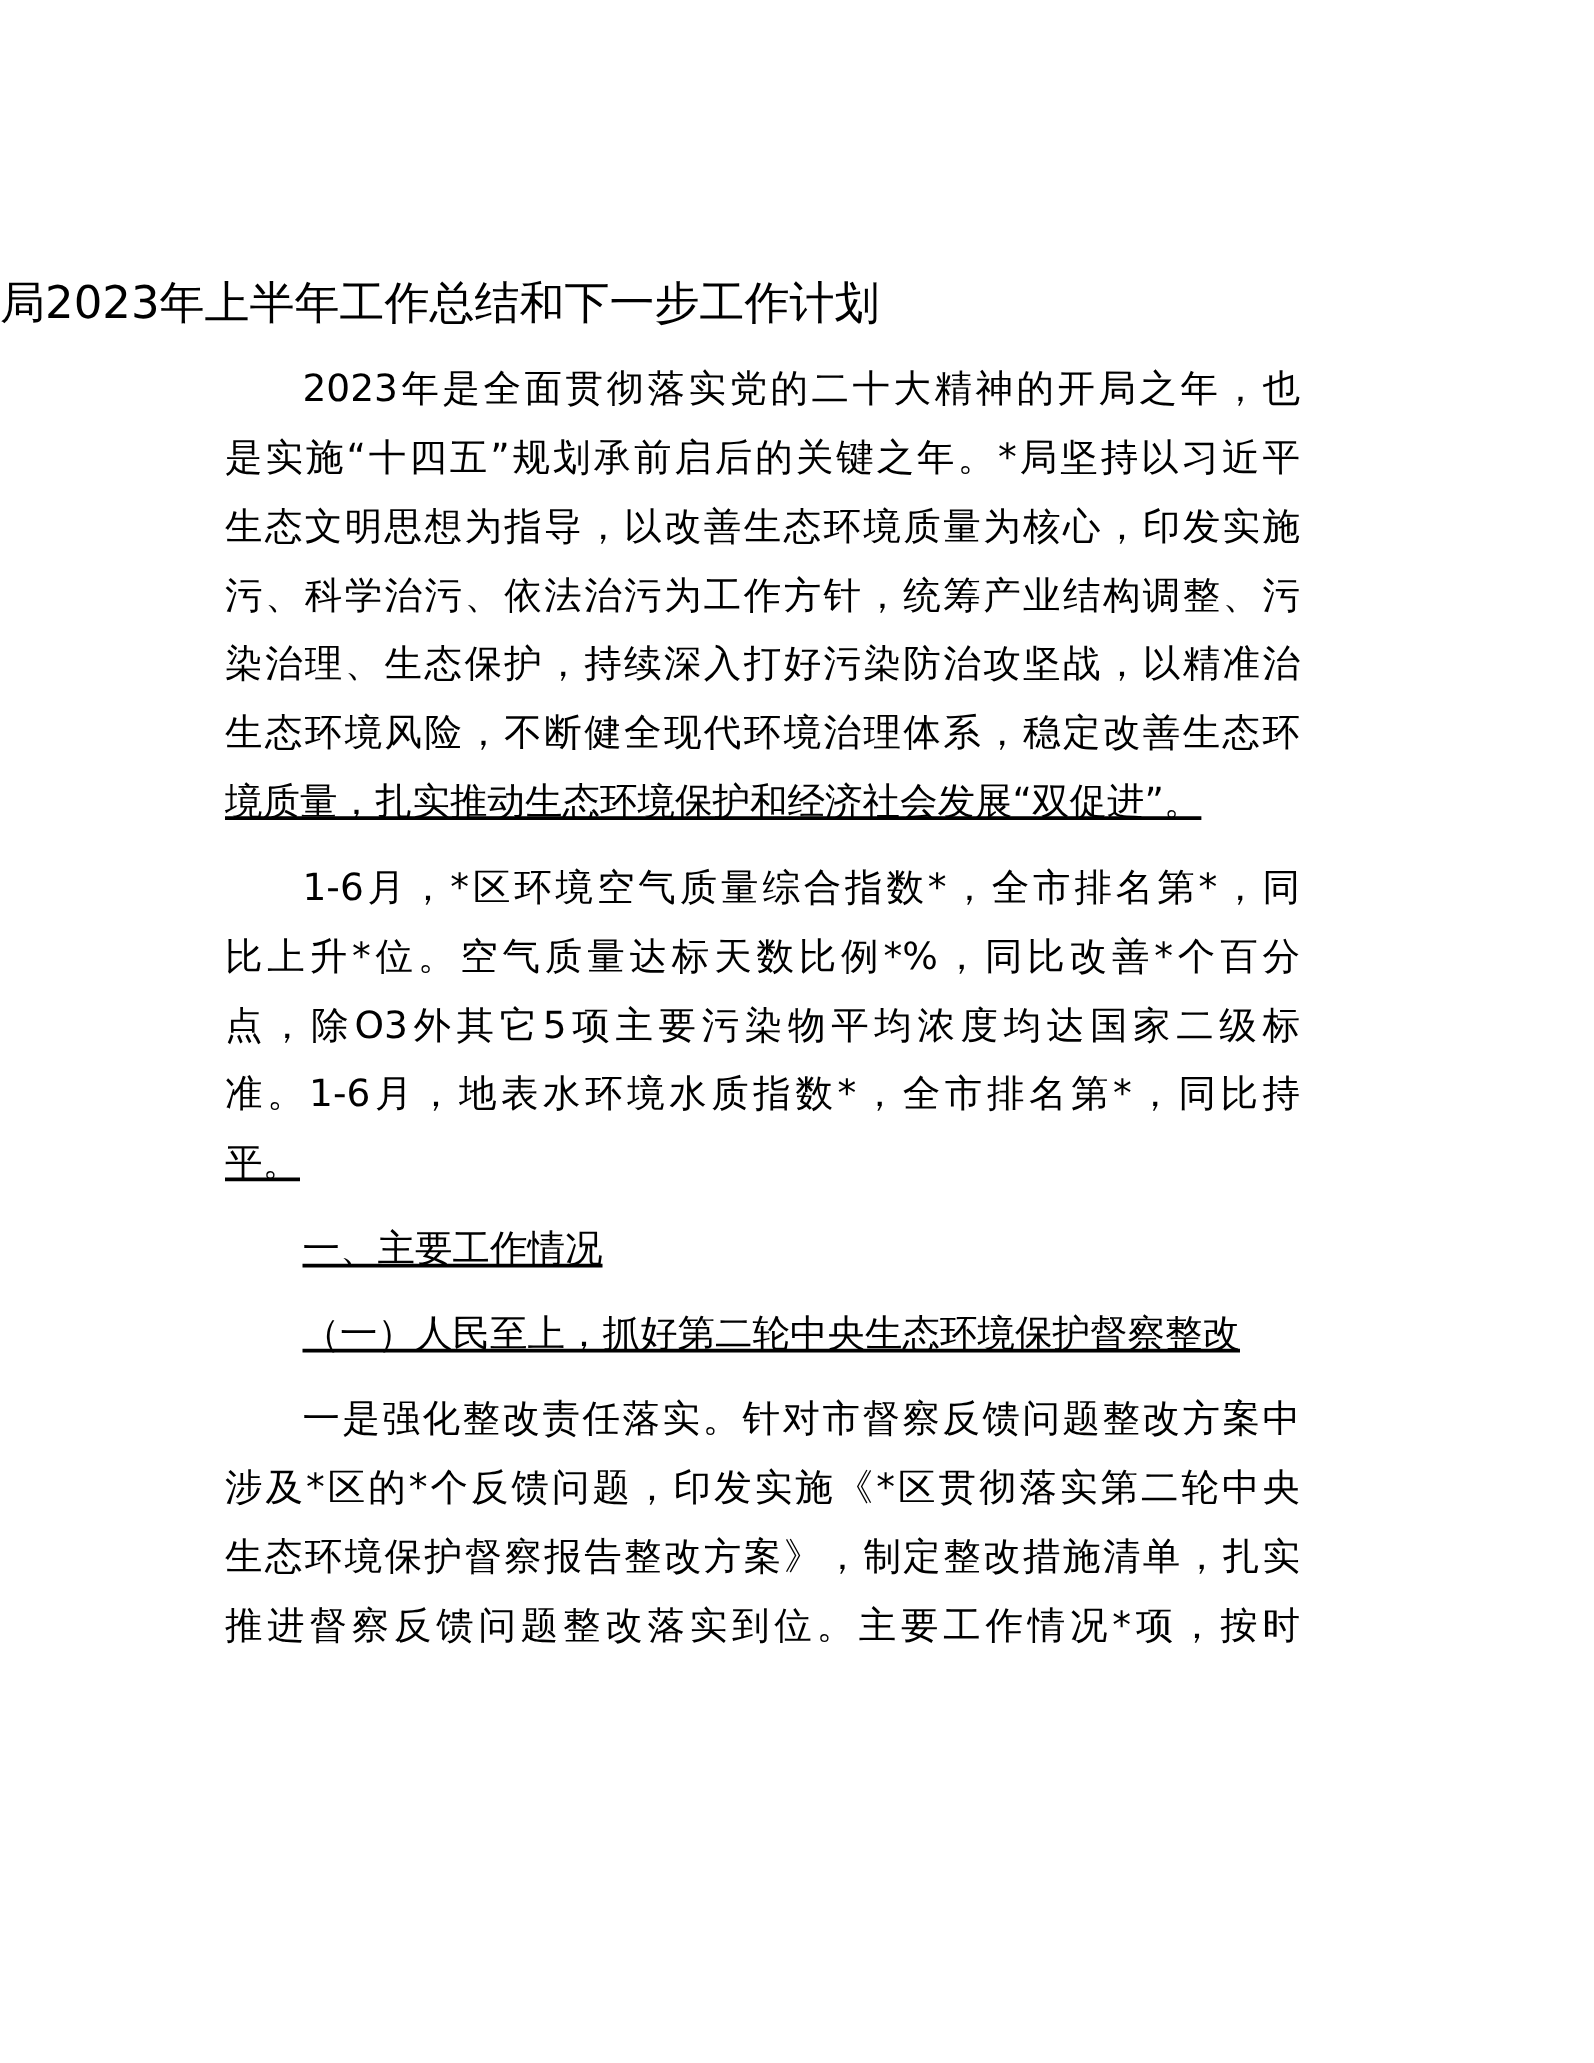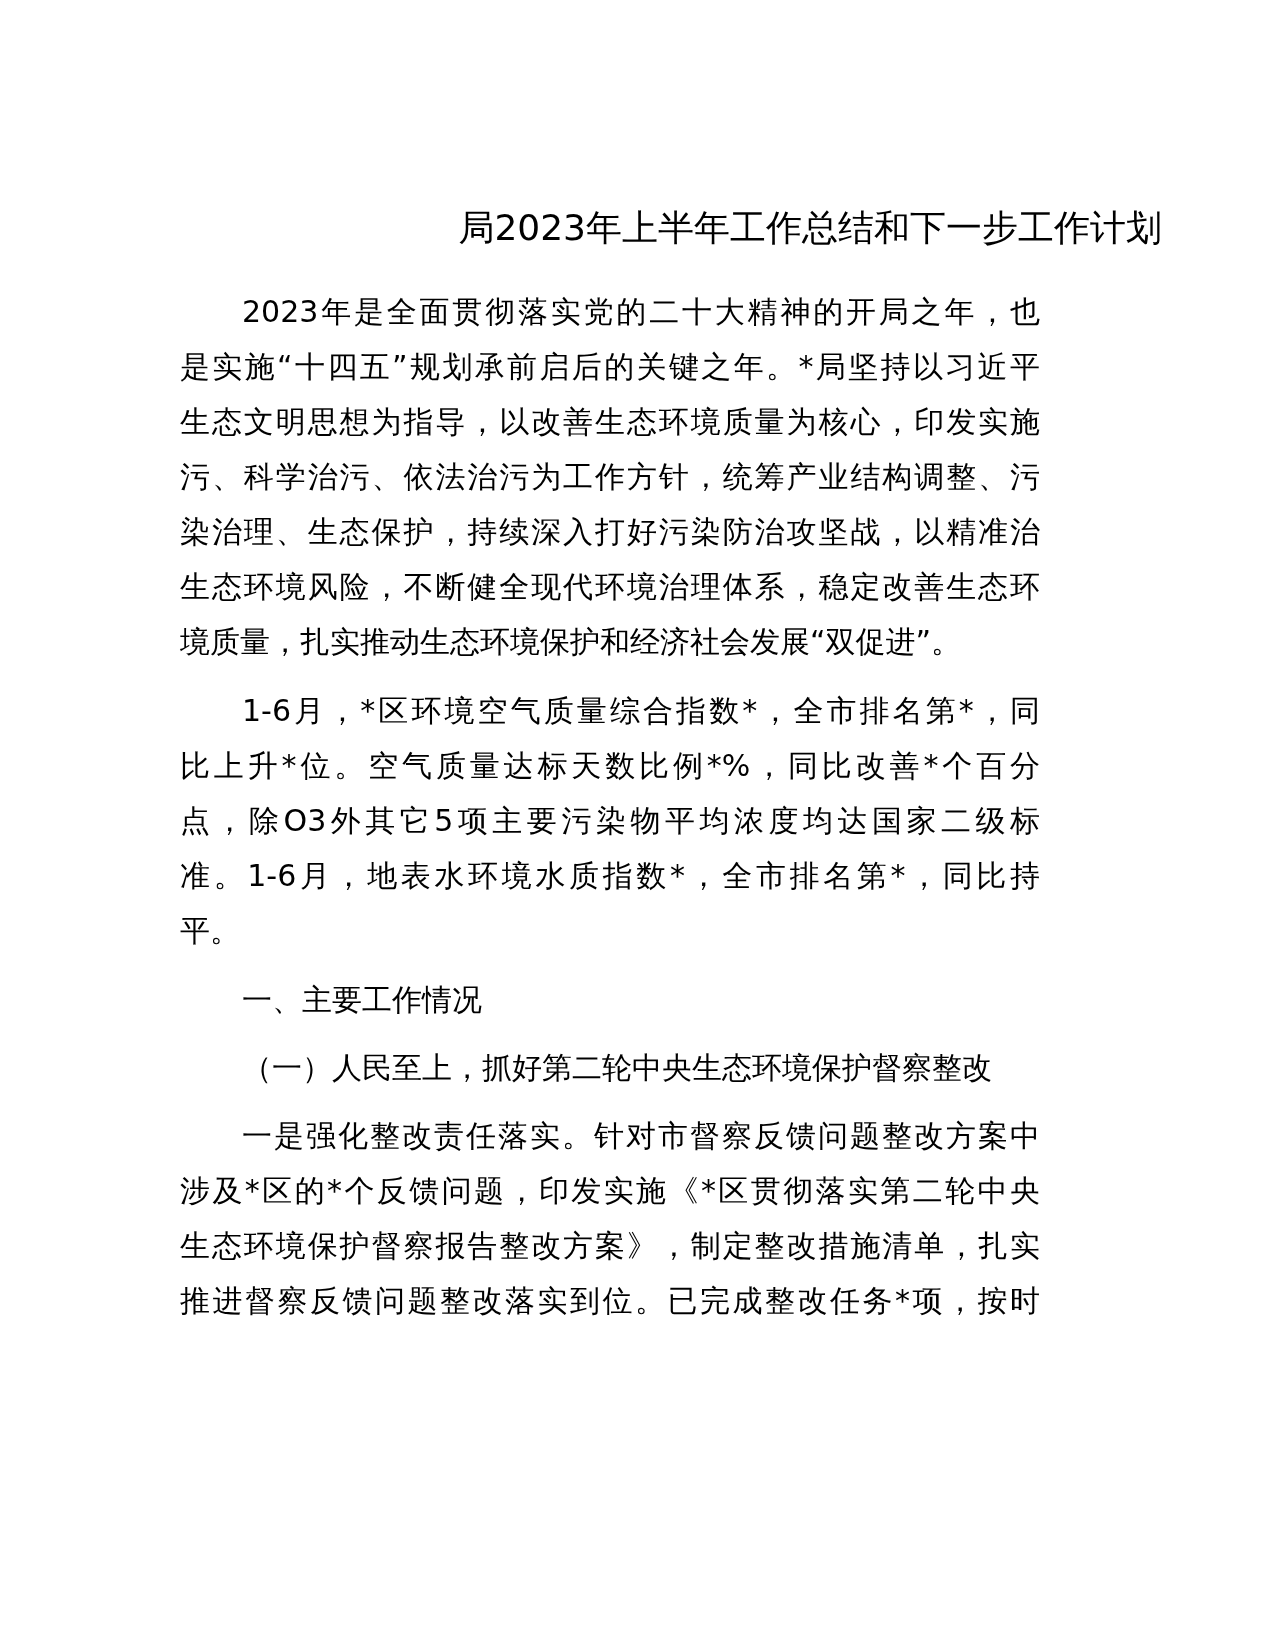--- a/index.html
+++ b/index.html
@@ -1,24 +1,24 @@
 <!DOCTYPE html>
 <html><head>
 <meta charset="utf-8">
 <style>
   html, body { margin: 0; padding: 0; background: #ffffff; }
   body { width: 1275px; height: 1650px; position: relative; overflow: hidden;
          font-family: "DejaVu Sans", sans-serif; color: #000; }
   .page { position: absolute; left: 0; top: 0; width: 1275px; height: 1650px; }
-  .title { position: absolute; top: 202px; left: 0; width: 1162px; text-align: right;
+  .title { position: absolute; top: 217px; left: 0; width: 1162px; text-align: left;
            font-size: 36px; line-height: 52px; white-space: nowrap; }
   .line { position: absolute; left: 180px; width: 860px; font-size: 30px; line-height: 40px;
           white-space: nowrap; text-align: justify; text-align-last: justify; }
   .line.first { left: 242px; width: 798px; }
-  .line.last { text-align-last: left; }
+  .line.last { text-align-last: left; text-decoration: underline; }
 </style>
 </head>
 <body>
 
 <div class="page">
   <div class="title">局2023年上半年工作总结和下一步工作计划</div>
 
   <div class="line first" style="top:292px">2023年是全面贯彻落实党的二十大精神的开局之年，也</div>
   <div class="line" style="top:347px">是实施“十四五”规划承前启后的关键之年。*局坚持以习近平</div>
   <div class="line" style="top:402px">生态文明思想为指导，以改善生态环境质量为核心，印发实施</div>
@@ -33,14 +33,14 @@
   <div class="line" style="top:856px">准。1-6月，地表水环境水质指数*，全市排名第*，同比持</div>
   <div class="line last" style="top:911px">平。</div>
 
   <div class="line first last" style="top:980px">一、主要工作情况</div>
 
   <div class="line first last" style="top:1048px">（一）人民至上，抓好第二轮中央生态环境保护督察整改</div>
 
   <div class="line first" style="top:1116px">一是强化整改责任落实。针对市督察反馈问题整改方案中</div>
   <div class="line" style="top:1171px">涉及*区的*个反馈问题，印发实施《*区贯彻落实第二轮中央</div>
   <div class="line" style="top:1226px">生态环境保护督察报告整改方案》，制定整改措施清单，扎实</div>
-  <div class="line" style="top:1281px">推进督察反馈问题整改落实到位。已完成整改任务*项，按时</div>
+  <div class="line" style="top:1281px">推进督察反馈问题整改落实到位。主要工作情况*项，按时</div>
 </div>
 
 </body></html>

